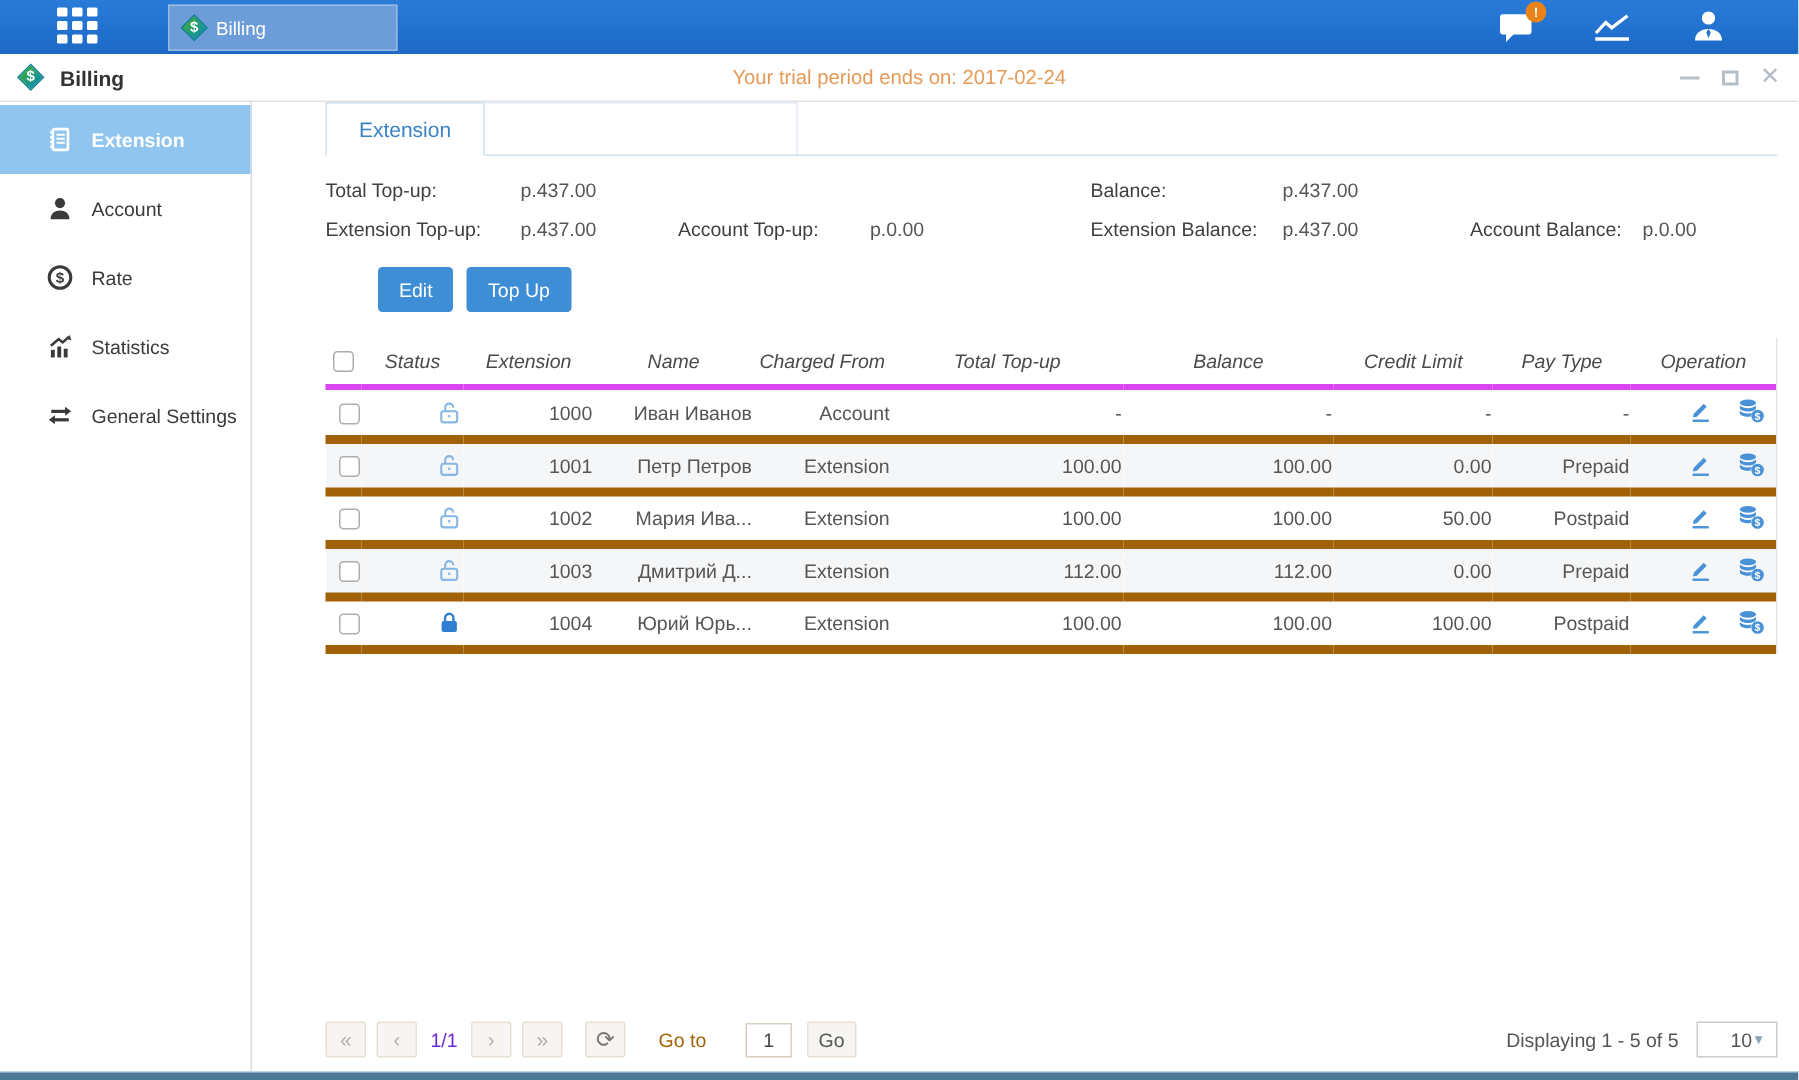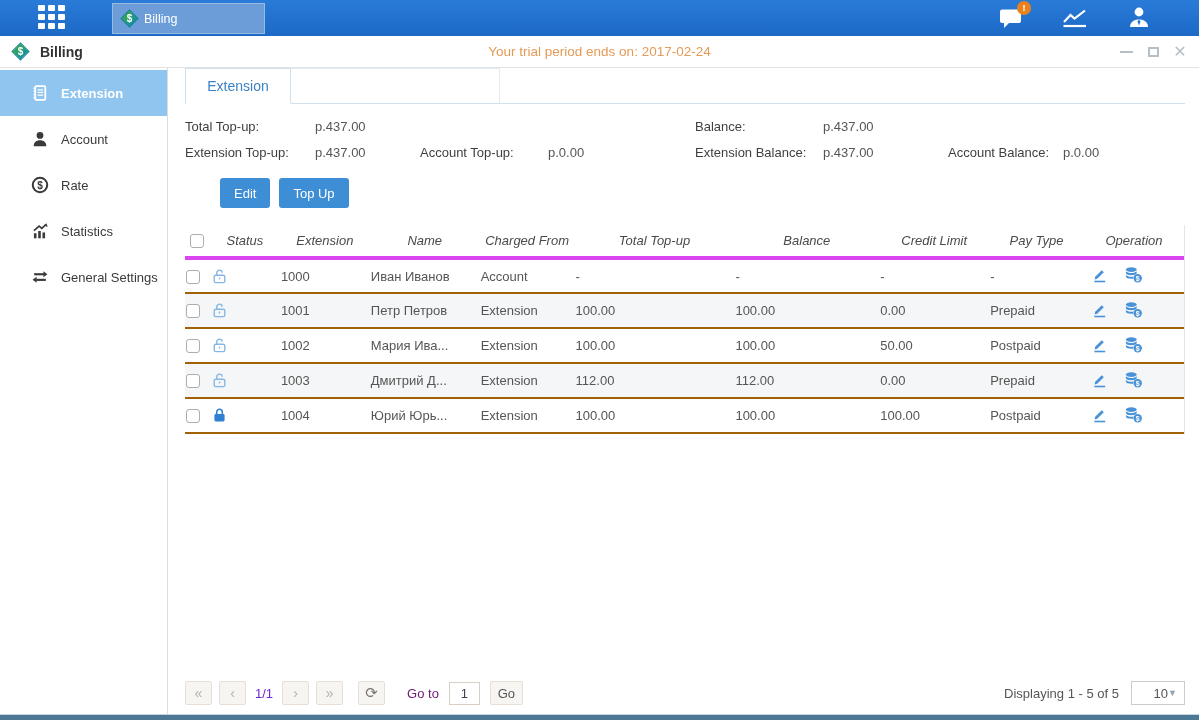--- a/index.html
+++ b/index.html
@@ -42,21 +42,21 @@
   .titlebar .diamond { margin-left:14px; }
   .window-title { margin-left:13px; font-size:14px; font-weight:bold; color:#333; }
   .trial { position:absolute; left:0; right:0; text-align:center; color:#e59a57; font-size:13.5px; pointer-events:none; }
   .win-controls { position:absolute; right:12px; top:0; height:31px; display:flex; align-items:center; gap:13px; }
   .wc { width:14px; height:14px; display:flex; align-items:center; justify-content:center; cursor:pointer; }
   .wc-min i { width:13px; height:2px; background:#b6bfc7; display:block; }
   .wc-max i { width:11px; height:10px; border:2px solid #b6bfc7; display:block; }
   .wc-close { color:#b6bfc7; font-size:16px; line-height:14px; }
 
   
-  .window-body { flex:1; display:flex; min-height:0; }
+  .window-body { flex:1; display:flex; min-height:0;gap:32px; }
   .sidebar { flex:0 0 168px; width:168px; border-right:1px solid #dcdcdc; padding-top:2px; }
   .side-item { height:46px; display:flex; align-items:center; gap:12px;
     padding-left:31px; font-size:13px; color:#3a3a3a; cursor:pointer; }
   .side-item svg { flex:0 0 18px; }
   .side-item.active { background:#8fc5ef; color:#fff; font-weight:bold; }
 
   .content { flex:1; min-width:0; display:flex; flex-direction:column; padding:0 14px 0 17px; }
 
   
   .tabbar { flex:0 0 36px; height:36px; display:flex; border-bottom:1px solid #cfe0ee; }
@@ -78,36 +78,36 @@
 
   .actions { margin-top:18px; display:flex; gap:9px;padding-left:35px; }
   .btn-blue { background:#3e8ed6; color:#fff; border:none; border-radius:3px;
     height:30px; padding:0 14px; font-size:13px; font-family:inherit; cursor:pointer; }
 
   
   .table-wrap { margin-top:17px; border-right:1px solid #e4e4e4; }
   table { width:100%; border-collapse:collapse; table-layout:fixed; font-size:13px; color:#555; }
   thead th { height:33px; font-weight:normal; color:#4a4a4a; text-align:center;
     border-bottom:4px solid #d946ef; cursor:pointer;font-style:italic; }
-  tbody td { height:35px; text-align:left; border-bottom:2px solid #a16207; overflow:hidden;
+  tbody td { height:35px; text-align:right; border-bottom:6px solid #a16207; overflow:hidden;
     white-space:nowrap; }
   tbody tr:nth-child(even) { background:#f5f6f7; }
   .checkbox { display:inline-block; width:14px; height:14px; border:1px solid #adadad;
     border-radius:3px; background:#fff; vertical-align:middle; cursor:pointer; }
   .lock svg { vertical-align:middle; }
   .op-icon { display:inline-block; margin:0 6px; cursor:pointer; vertical-align:middle; }
 
   
   .pagination { margin-top:auto; margin-bottom:9px; display:flex; align-items:center; }
   .pg-btn { width:27px; height:24px; background:#f7f5f2; border:1px solid #e8dfd4; border-radius:2px;
     display:flex; align-items:center; justify-content:center; color:#b7afa5; font-size:14px;
     margin-right:7px; cursor:pointer; }
   .pg-ind { color:#6d28d9; font-size:13px; margin:0 9px 0 2px; }
   .pg-refresh { margin-left:8px; color:#7b756e; font-size:15px; }
-  .goto-label { margin:0 10px 0 15px; color:#701a75; font-size:13px; }
+  .goto-label { margin:0 26px 0 15px; color:#a16207; font-size:13px; }
   .goto-input { width:31px; height:23px; border:1px solid #d9cfc3; text-align:center;
     font-size:13px; color:#444; font-family:inherit; }
   .go-btn { width:33px; margin-left:10px; margin-right:0; color:#555; font-size:13px; }
   .displaying { margin-left:auto; color:#555; font-size:13px; }
   .page-size { width:54px; height:24px; border:1px solid #cccccc; margin-left:12px; background:#fff;
     display:flex; align-items:center; justify-content:flex-end; padding:0 7px;
     color:#555; font-size:13px; cursor:pointer; }
   .page-size .arrow { color:#8da4b5; font-size:9px; }
 
   .bottom-frame { flex:0 0 6px; background:#4c7795; border-top:1px solid #c2d4e0; }

